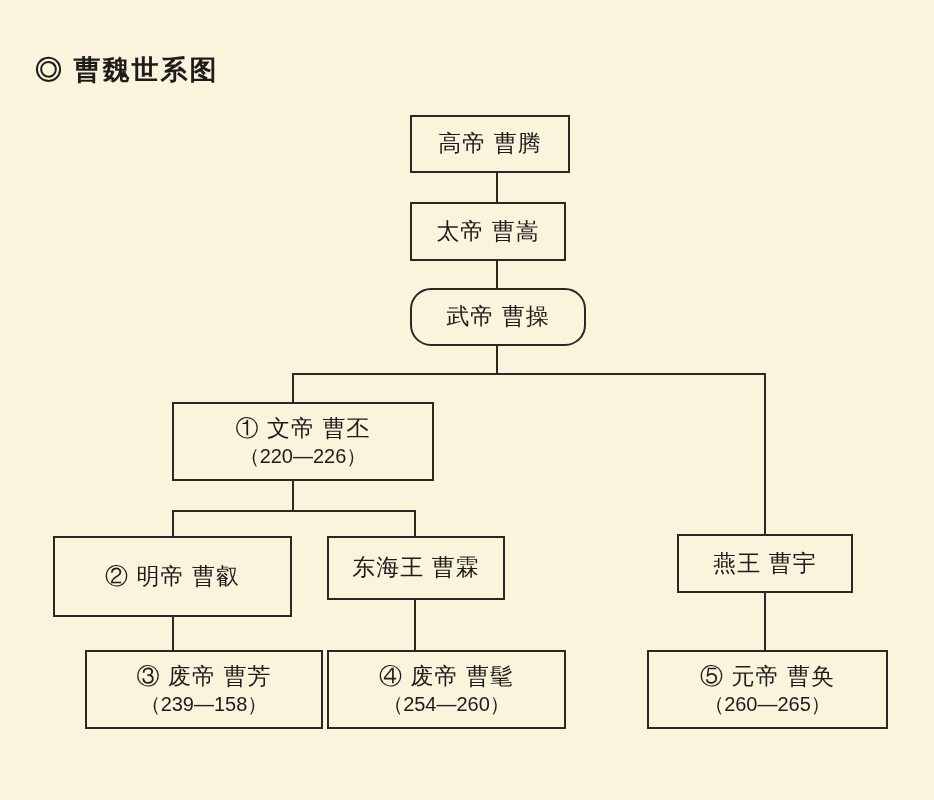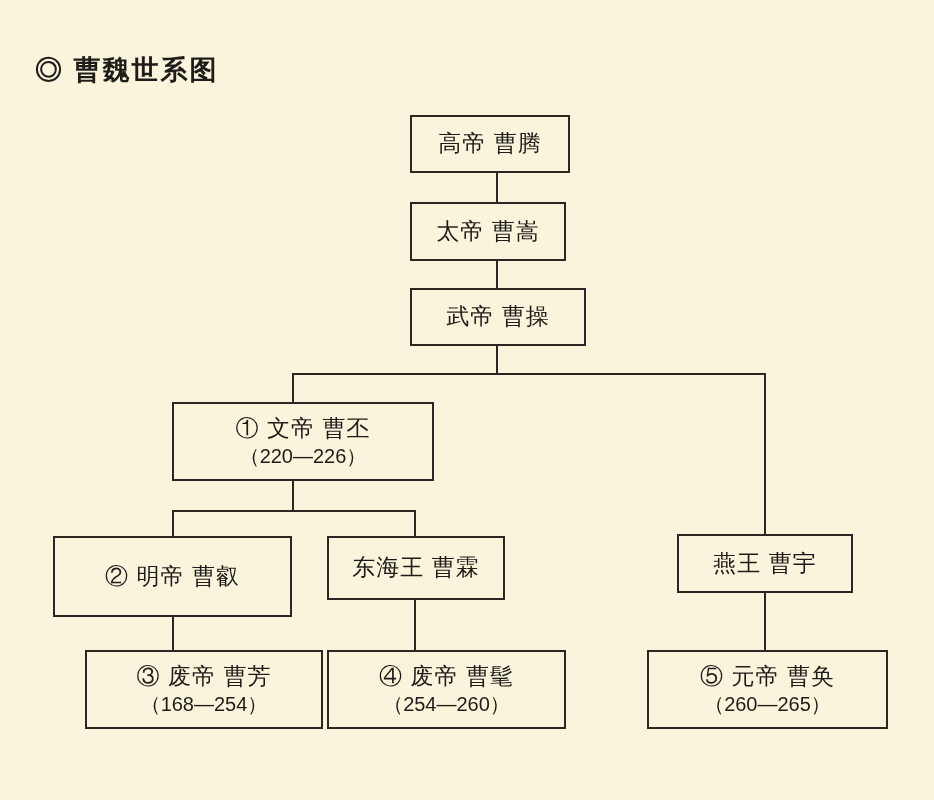--- a/index.html
+++ b/index.html
@@ -83,21 +83,21 @@
   <div class="cline vline" style="left:764px;top:593px;height:57px;"></div>
 
   <div class="node" style="left:410px;top:115px;width:160px;height:58px;">
     <div class="name">高帝 曹腾</div>
   </div>
 
   <div class="node" style="left:410px;top:202px;width:156px;height:59px;">
     <div class="name">太帝 曹嵩</div>
   </div>
 
-  <div class="node" style="left:410px;top:288px;width:176px;height:58px;">
+  <div class="node" style="left:410px;top:288px;width:176px;height:58px;border-radius:21px;">
     <div class="name">武帝 曹操</div>
   </div>
 
   <div class="node" style="left:172px;top:402px;width:262px;height:79px;">
     <div class="name">① 文帝 曹丕</div>
     <div class="years">（220—226）</div>
   </div>
 
   <div class="node" style="left:53px;top:536px;width:239px;height:81px;text-align:center;">
     <div class="name">② 明帝 曹叡</div>
@@ -106,21 +106,21 @@
   <div class="node" style="left:327px;top:536px;width:178px;height:64px;">
     <div class="name">东海王 曹霖</div>
   </div>
 
   <div class="node" style="left:677px;top:534px;width:176px;height:59px;">
     <div class="name">燕王 曹宇</div>
   </div>
 
   <div class="node" style="left:41px;top:650px;width:238px;height:79px;margin-left:44px;">
     <div class="name">③ 废帝 曹芳</div>
-    <div class="years">（168—254）</div>
+    <div class="years">（239—158）</div>
   </div>
 
   <div class="node" style="left:327px;top:650px;width:239px;height:79px;text-align:right;">
     <div class="name">④ 废帝 曹髦</div>
     <div class="years">（254—260）</div>
   </div>
 
   <div class="node" style="left:647px;top:650px;width:241px;height:79px;">
     <div class="name">⑤ 元帝 曹奂</div>
     <div class="years">（260—265）</div>

